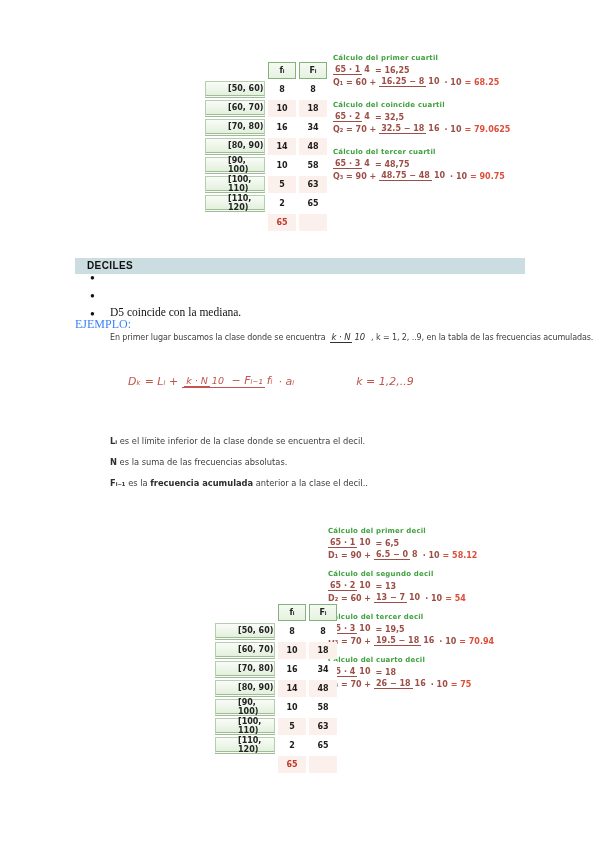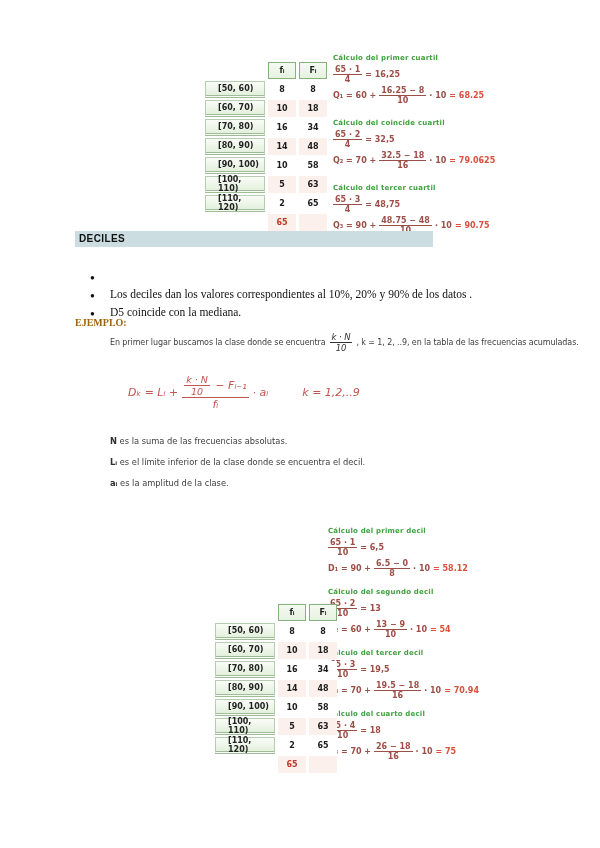--- a/index.html
+++ b/index.html
@@ -5,63 +5,63 @@
   * { margin:0; padding:0; box-sizing:border-box; }
   html,body { background:#ffffff; }
   .page { position:relative; width:600px; height:848px; background:#ffffff;
           font-family:"DejaVu Sans", sans-serif; overflow:hidden; }
 
   
   .freq-table { position:absolute; }
   .t-row { display:flex; gap:3px; margin-bottom:2px; }
   .cell { height:17px; display:flex; align-items:center; justify-content:center;
           font-size:8px; font-weight:bold; color:#1c1c1c; }
-  .icell { width:60px; justify-content:flex-start; padding-left:12px;
+  .icell { width:60px; justify-content:flex-start; padding-left:22px;
            background:linear-gradient(#f9fcf7,#e3f0dc);
            border:1px solid #b7cdb1; border-bottom:3px double #9fbb98; color:#222; }
   .hcell { width:28px; background:linear-gradient(#f4faf1,#e6f2e0); border:1px solid #86b07e; color:#222; }
   .vcell { width:28px; background:#ffffff; }
   .t-row.alt .vcell { background:#fbf0ec; }
   .spacer { width:60px; background:transparent; border:none; }
   .total-cell { width:28px; color:#c0392b; background:#fbf0ec; }
 
   
   .calc-col { position:absolute; display:flex; flex-direction:column; }
   .calc-block.qb { margin-bottom:12px; }
   .calc-block.db { margin-bottom:8px; }
   .calc-title { font-size:7px; font-weight:bold; color:#3fa13f; margin-bottom:3px; letter-spacing:.2px; }
   .calc-line { display:flex; align-items:center; font-size:8px; color:#9c4f47;
                margin-bottom:2px; white-space:nowrap; font-weight:bold; }
   .calc-line > span { margin-right:3px; }
-  .frac { display:inline-flex; flex-direction:column; vertical-align:middle; }
+  .frac { display:inline-flex; flex-direction:row; vertical-align:middle; }
   .fnum { display:block; border-bottom:1px solid currentColor; padding:0 2px; text-align:center; }
   .fden { display:block; padding:0 2px; text-align:center; }
   .result { color:#dc4f3c; }
 
   
-  .section-bar { position:absolute; left:75px; top:231px; width:358px; height:16px;
+  .section-bar { position:absolute; left:75px; top:258px; width:450px; height:16px;
                  background:#cbdde0; color:#101010; font-size:10px; font-weight:bold;
-                 line-height:16px; padding-left:4px; letter-spacing:.4px;
+                 line-height:16px; padding-left:12px; letter-spacing:.4px;
                  font-family:"Liberation Sans", sans-serif; }
   .bullets { position:absolute; left:90px; top:270px; width:450px;
              font-family:"Liberation Serif", serif; font-size:11.5px; color:#111; }
   .bullet { display:flex; margin-bottom:3px; }
   .bullet-dot { width:20px; font-size:8px; line-height:15px; }
   .ejemplo { position:absolute; left:75px; top:317px; font-family:"Liberation Serif", serif;
-             font-weight:bold; font-size:10px; color:#a16207; }
+             font-weight:normal; font-size:12px; color:#3b82f6; }
 
   .intro { position:absolute; left:110px; top:332px; display:flex; align-items:center;
            font-size:8px; color:#3d3d3d; white-space:nowrap; letter-spacing:-0.1px; }
   .intro .frac { margin:0 4px; font-size:8.5px; color:#333; font-style:italic; }
 
   .big-formula { position:absolute; left:128px; top:374px; display:flex; align-items:center;
                  font-size:11px; color:#c2564e; font-style:italic; white-space:nowrap; }
   .big-formula > span { margin-right:4px; }
   .big-formula .innerfrac { font-size:9.5px; margin-right:2px; }
-  .bf-range { margin-left:30px; }
+  .bf-range { margin-left:58px; }
 
   .defs { position:absolute; left:110px; top:436px; font-size:8.3px; color:#3d3d3d; }
   .def-line { margin-bottom:11px; }
   .def-line b { font-weight:bold; color:#2e2e2e; }
 </style>
 </head>
 <body>
 
 <div class="page">
 
@@ -174,21 +174,20 @@
   </div>
 
   <div class="section-bar">DECILES</div>
 
   <div class="bullets">
     <div class="bullet">
       <span class="bullet-dot">●</span>
     </div>
     <div class="bullet">
       <span class="bullet-dot">●</span>
-      <span>Los deciles dan los valores correspondientes al 10%, 20% y 90% de los datos .</span>
     </div>
     <div class="bullet">
       <span class="bullet-dot">●</span>
       <span>D5 coincide con la mediana.</span>
     </div>
   </div>
 
   <div class="ejemplo">EJEMPLO:</div>
 
   <div class="intro">
@@ -210,23 +209,23 @@
           </span>
         <span>− Fᵢ₋₁</span>
       </span>
       <span class="fden">fᵢ</span>
     </span>
     <span>· aᵢ</span>
     <span class="bf-range">k = 1,2,..9</span>
   </div>
 
   <div class="defs">
+    <div class="def-line"><b>Lᵢ</b><span> es el límite inferior de la clase donde se encuentra el decil.</span><b></b><span></span></div>
     <div class="def-line"><b>N</b><span> es la suma de las frecuencias absolutas.</span><b></b><span></span></div>
-    <div class="def-line"><b>Lᵢ</b><span> es el límite inferior de la clase donde se encuentra el decil.</span><b></b><span></span></div>
-    <div class="def-line"><b>aᵢ</b><span> es la amplitud de la clase.</span><b></b><span></span></div>
+    <div class="def-line"><b>Fᵢ₋₁</b><span> es la </span><b>frecuencia acumulada</b><span> anterior a la clase el decil..</span></div>
   </div>
 
   <div class="calc-col" style="left:328px; top:527px;">
     <div class="calc-block db">
       <div class="calc-title">Cálculo del primer decil</div>
       <div class="calc-line">
         <span class="frac">
             <span class="fnum">65 · 1</span>
             <span class="fden">10</span>
           </span>
@@ -247,21 +246,21 @@
       <div class="calc-line">
         <span class="frac">
             <span class="fnum">65 · 2</span>
             <span class="fden">10</span>
           </span>
         <span>= 13</span>
       </div>
       <div class="calc-line">
         <span>D₂ = 60 +</span>
         <span class="frac">
-            <span class="fnum">13 − 9</span>
+            <span class="fnum">13 − 7</span>
             <span class="fden">10</span>
           </span>
         <span>· 10</span>
         <span class="result">= 54</span>
       </div>
     </div>
     <div class="calc-block db">
       <div class="calc-title">Cálculo del tercer decil</div>
       <div class="calc-line">
         <span class="frac">

